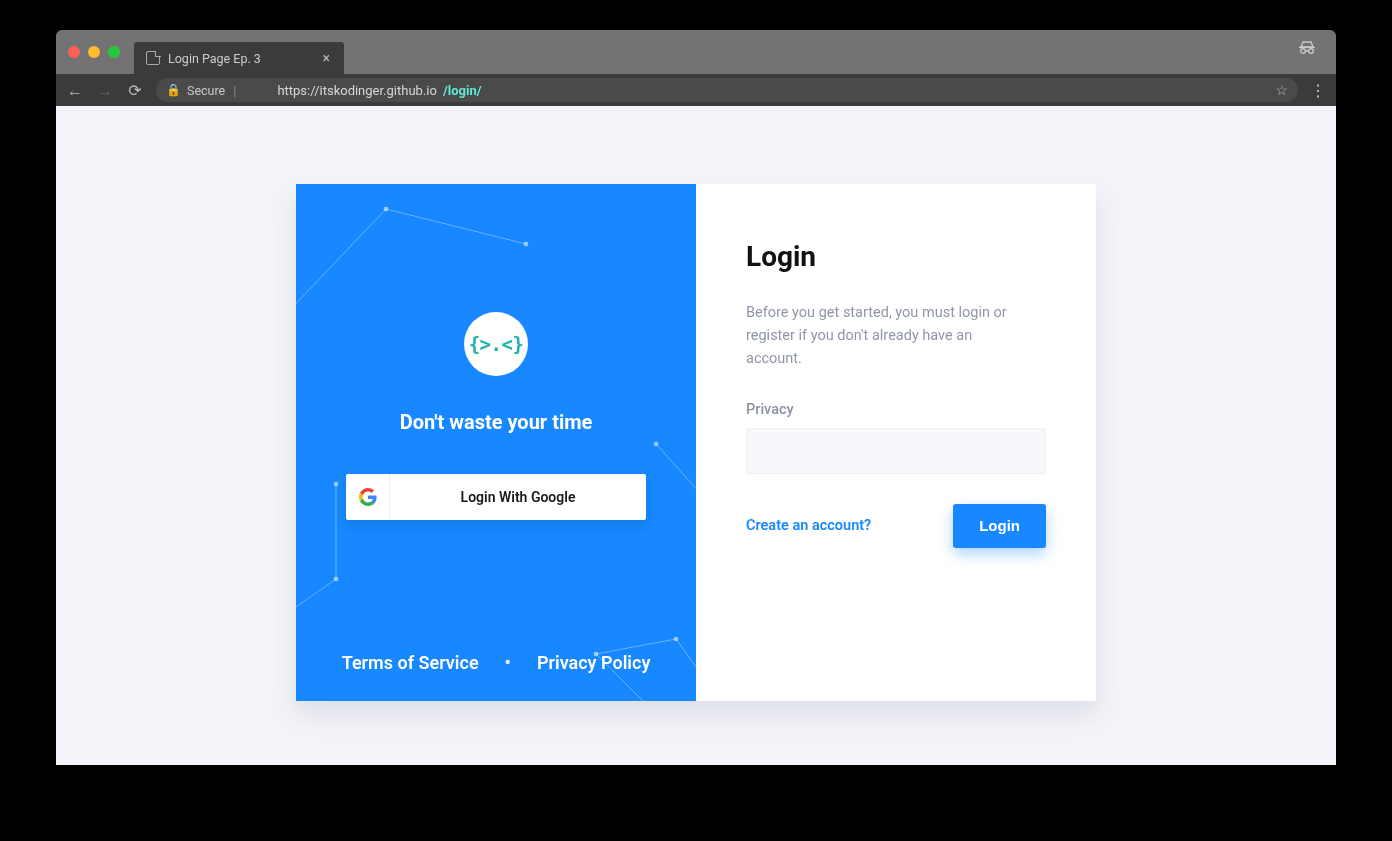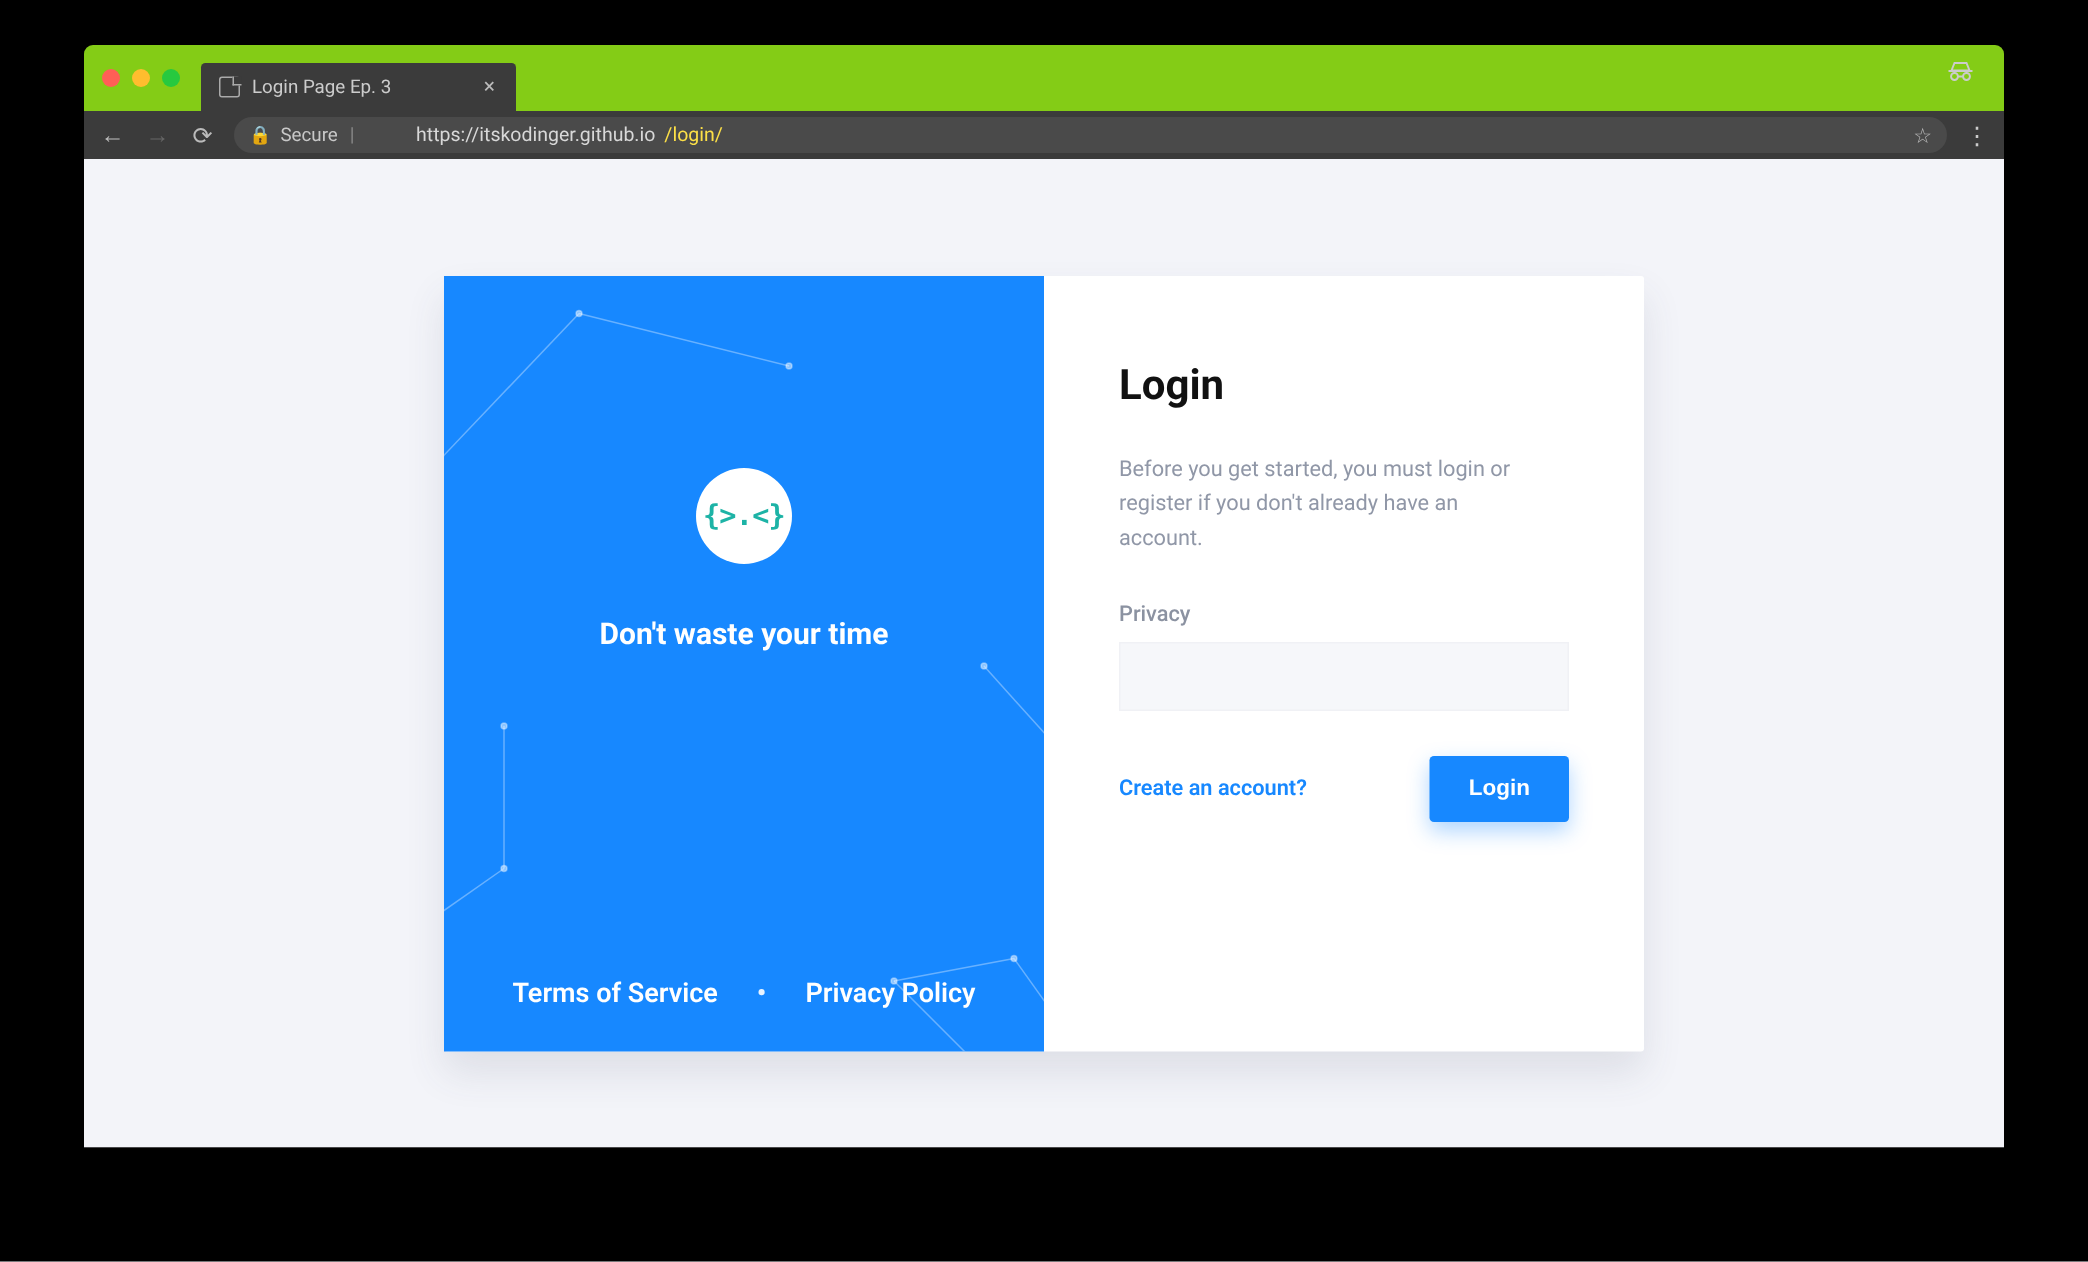--- a/index.html
+++ b/index.html
@@ -16,21 +16,21 @@
       top: 30px;
       width: 1280px;
       height: 735px;
       background: #1e1e1e;
       border-radius: 6px 6px 0 0;
       box-shadow: 0 20px 60px rgba(0,0,0,0.6);
       overflow: hidden;
     }
     .titlebar {
       height: 44px;
-      background: #84cc16;
+      background: #737373;
       display: flex;
       align-items: center;
       padding-left: 12px;
     }
     .traffic { display: flex; gap: 8px; margin-right: 14px; }
     .dot { width: 12px; height: 12px; border-radius: 50%; }
     .dot.r { background: #ff5f56; }
     .dot.y { background: #ffbd2e; }
     .dot.g { background: #27c93f; }
     .tab {
@@ -90,21 +90,21 @@
       align-items: center;
       padding: 0 10px;
       font-size: 13px;
       color: #ccc;
       gap: 6px;
     }
     .lock { font-size: 12px; color:#c8c8c8;}
     .secure { color:#c8c8c8; font-size:12.5px;}
     .pipe { color:#888; margin:0 2px;}
     .url-host{ color:#d8d8d8;margin-left:33px;}
-    .url-path{ color:#fde047;}
+    .url-path{ color:#5eead4;font-weight:bold;}
     .star { margin-left:auto; color:#bbb; font-size:14px;}
     .menu-dots{ color:#ccc; font-size:16px; writing-mode: horizontal-tb; letter-spacing:0;}
     .incog { position:absolute; top:10px; right:20px; color:#ccc; font-size:16px;}
     .viewport {
       background: #f3f4f9;
       width: 100%;
       height: calc(100% - 76px);
       display: flex;
       justify-content: center;
       padding-top: 78px;
@@ -317,20 +317,31 @@
               <circle cx="300" cy="470" r="2"></circle>
             <line x1="300" y1="470" x2="380" y2="455"></line>
               <circle cx="380" cy="455" r="2"></circle>
             <line x1="380" y1="455" x2="405" y2="490"></line>
           </g>
         </svg>
         <div class="logo-circle">
           <span class="logo-txt">{&gt;.&lt;}</span>
         </div>
         <div class="promo-h">Don't waste your time</div>
+        <div class="gbtn">
+          <span class="g-icon">
+            <svg width="18" height="18" viewBox="0 0 48 48">
+              <path fill="#EA4335" d="M24 9.5c3.54 0 6.71 1.22 9.21 3.6l6.85-6.85C35.9 2.38 30.47 0 24 0 14.62 0 6.51 5.38 2.56 13.22l7.98 6.19C12.43 13.72 17.74 9.5 24 9.5z"></path>
+              <path fill="#4285F4" d="M46.98 24.55c0-1.57-.15-3.09-.38-4.55H24v9.02h12.94c-.58 2.96-2.26 5.48-4.78 7.18l7.73 6c4.51-4.18 7.09-10.36 7.09-17.65z"></path>
+              <path fill="#FBBC05" d="M10.53 28.59c-.48-1.45-.76-2.99-.76-4.59s.27-3.14.76-4.59l-7.98-6.19C.92 16.46 0 20.12 0 24c0 3.88.92 7.54 2.56 10.78l7.97-6.19z"></path>
+              <path fill="#34A853" d="M24 48c6.48 0 11.93-2.13 15.89-5.81l-7.73-6c-2.15 1.45-4.92 2.3-8.16 2.3-6.26 0-11.57-4.22-13.47-9.91l-7.98 6.19C6.51 42.62 14.62 48 24 48z"></path>
+            </svg>
+          </span>
+          <span class="g-label">Login With Google</span>
+        </div>
         <div class="foot-links">
           <span>Terms of Service</span>
           <span class="sep">•</span>
           <span>Privacy Policy</span>
         </div>
       </div>
 
       <div class="panel-right">
         <div class="login-h">Login</div>
         <div class="login-p">Before you get started, you must login or register if you don't already have an account.</div>

